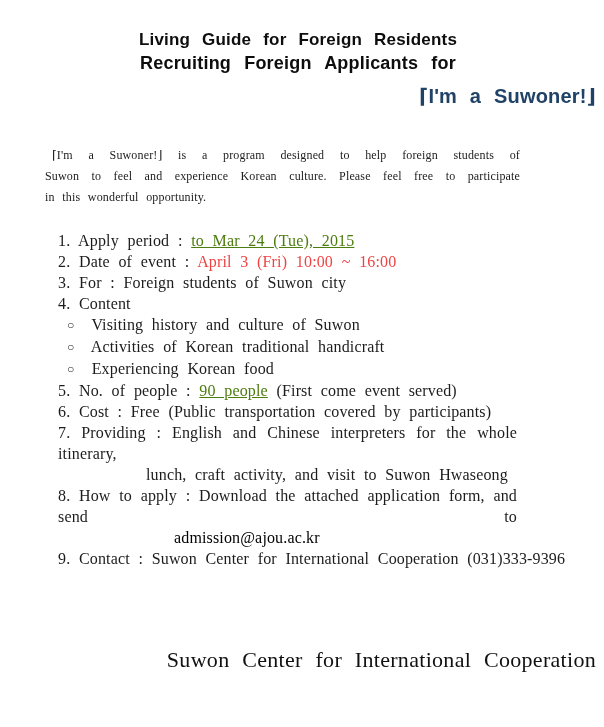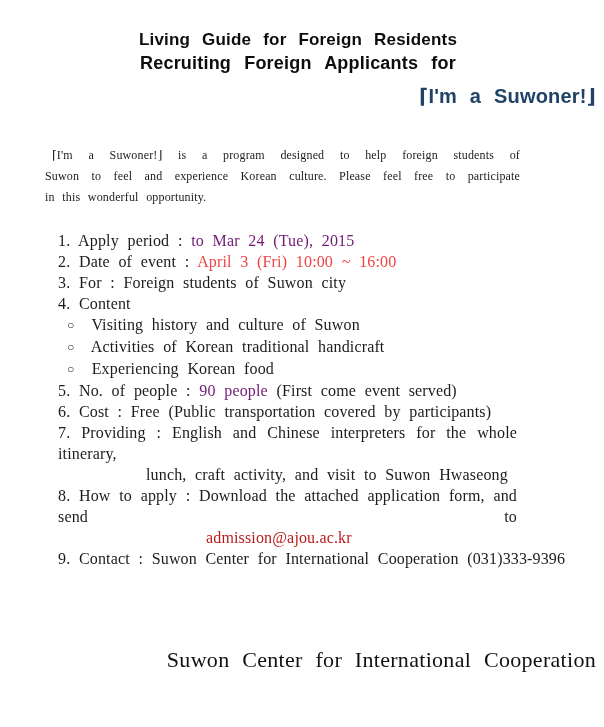--- a/index.html
+++ b/index.html
@@ -35,23 +35,23 @@
     margin:22px 79px 0 58px;
     font-size:16px; line-height:21px;
     word-spacing:4.5px; letter-spacing:0.15px;
   }
   .li    { white-space:nowrap; }
   .jfull { white-space:normal; text-align:justify; text-align-last:justify; }
   .bullet-row  { margin-left:9px; }
   .bullet-glyph{ font-size:12px; display:inline-block; width:16px; vertical-align:1px; }
   .cont7 { margin-left:88px;  }
   .cont8 { margin-left:116px; }
-  .orange { color:#701a75; }
+  .orange { color:#4d7c0f;text-decoration:underline; }
   .blue   { color:#ef4444; }
-  .purple { color:#b91c1c;margin-left:32px; }
+  .purple { color:#000000; }
   
   .footer {
     margin-top:78px;
     text-align:right;
     font-size:22px;
     word-spacing:7px; letter-spacing:0.3px;
     color:#111111;
   }
 </style>
 </head>

